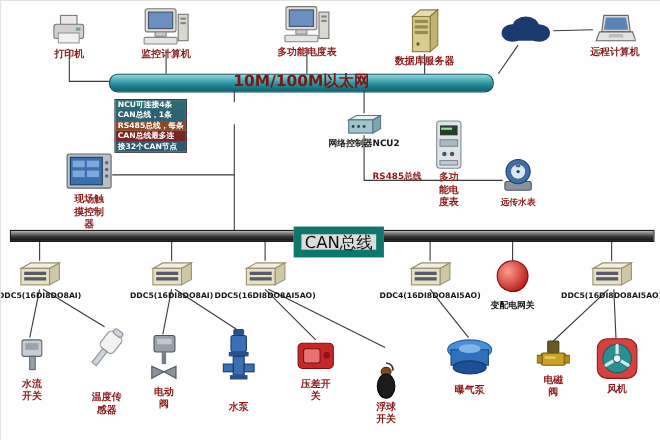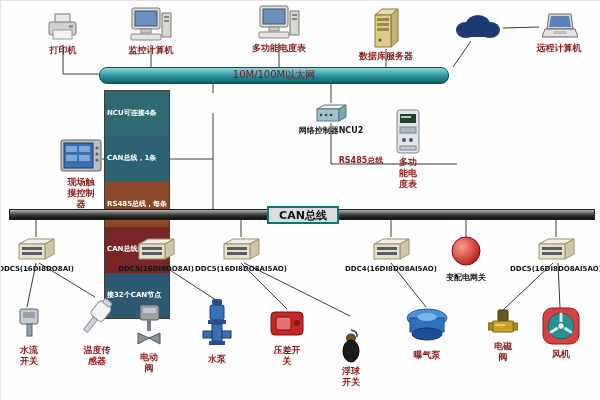--- a/index.html
+++ b/index.html
@@ -7,27 +7,27 @@
   .stage{position:relative;width:600px;height:400px;background:#fefefe;border:1px solid #e3e3e3;overflow:hidden}
   .wires{position:absolute;left:0;top:0}
   .node{position:absolute;display:flex;flex-direction:column;align-items:center}
   .icon{display:block;line-height:0}
   .lbl{font-size:9px;font-weight:bold;color:#8b1a1a;text-align:center;line-height:1.22;margin-top:2px;word-break:break-all}
   .dark{color:#141414}
   .tiny{font-size:7px;white-space:nowrap;color:#141414;margin-top:2px;font-weight:bold;text-align:center}
   .abs{position:absolute}
   .ethbar{position:absolute;left:98px;top:66px;width:348px;height:15px;border-radius:8px;
     background:linear-gradient(#8fd8dc,#2f97a3 50%,#0f5f6e);border:1px solid #0c4e5c;
-    display:flex;align-items:flex-start;justify-content:center;font-size:10px;font-weight:normal;color:#7a1515}
+    display:flex;align-items:flex-end;justify-content:center;font-size:14px;font-weight:bold;color:#7a1515}
   .canbar{position:absolute;left:8px;top:208px;width:584px;height:9px;
     background:linear-gradient(#b5b5b5,#3a3a3a 55%,#101010);border:1px solid #1c1c1c}
-  .canlabel{position:absolute;left:266px;top:205px;width:68px;height:14px;background:#dcdcdc;border:2px solid #0f766e;
-    display:flex;align-items:center;justify-content:center;font-size:11px;font-weight:bold;color:#111}
+  .canlabel{position:absolute;left:266px;top:205px;width:68px;height:14px;background:#dcdcdc;border:7px solid #0f766e;
+    display:flex;align-items:center;justify-content:center;font-size:15px;font-weight:normal;color:#111}
   .notebox{position:absolute;left:103px;top:89px;width:64px;border:1px solid #3c3c3c}
-  .notebox .nrow{font-size:7px;color:#fff;padding:18px 2px;line-height:1.35;white-space:nowrap;overflow:hidden;font-weight:bold}
+  .notebox .nrow{font-size:7px;color:#fff;padding:0 2px;line-height:1.35;white-space:nowrap;overflow:hidden;font-weight:bold}
   .nr0{background:#2d6a72}.nr1{background:#2d6272}.nr2{background:#8a4a2a}.nr3{background:#7a2525}.nr4{background:#2d5a72}
 </style>
 </head>
 <body>
 
 <div class="stage">
 
   <svg class="wires" width="600" height="400">
     <g stroke="#3a3a3a" stroke-width="1" fill="none">
       <path d="M62,44 L62,73 L98,73"></path>
@@ -191,20 +191,32 @@
           <rect x="6" y="7" width="10" height="2" fill="#9fdc9f"></rect>
           <rect x="5" y="18" width="16" height="6" fill="#aab8c2" stroke="#7f8a95"></rect>
           <circle cx="9" cy="31" r="2" fill="#4d5663"></circle>
           <circle cx="16" cy="31" r="2" fill="#4d5663"></circle>
           <rect x="5" y="37" width="16" height="4" fill="#c2cad2" stroke="#7f8a95"></rect>
         </svg>
     </span>
     <span class="lbl" style="width:22px">多功能电度表</span>
   </div>
 
+  <div class="node" style="left:452px;top:142px;width:36px">
+    <span class="icon">
+      <svg width="28" height="34">
+          <rect x="2" y="22" width="24" height="8" rx="2" fill="#8a93a0" stroke="#4e5864"></rect>
+          <circle cx="14" cy="13" r="11" fill="#3f6fa8" stroke="#22406a"></circle>
+          <circle cx="14" cy="13" r="7" fill="#dce8f0" stroke="#41618a"></circle>
+          <circle cx="14" cy="13" r="1.5" fill="#22406a"></circle>
+          <rect x="12" y="7" width="4" height="2" fill="#41618a"></rect>
+        </svg>
+    </span>
+    <span class="lbl" style="font-size:8px">远传水表</span>
+  </div>
 
   <div class="abs lbl" style="left:332px;top:153px;width:56px;font-size:8px">RS485总线</div>
 
   <div class="canbar"></div>
   <div class="canlabel">CAN总线</div>
 
   <div class="node" style="left:-5px;top:236px;width:80px">
     <span class="icon">
       <svg width="40" height="26">
           <polygon points="3,7 12,2 38,2 29,7" fill="#f2efe2" stroke="#99926e"></polygon>
@@ -298,21 +310,21 @@
   <div class="node" style="left:74px;top:296px;width:44px">
     <span class="icon">
       <svg width="36" height="44">
           <g transform="rotate(38 18 20)">
             <rect x="10" y="4" width="15" height="18" rx="4" fill="#f2f2f2" stroke="#8a929a"></rect>
             <rect x="13" y="0" width="9" height="5" rx="2" fill="#cfd4d8" stroke="#8a929a"></rect>
             <rect x="15" y="22" width="5" height="16" fill="#cfd4d8" stroke="#8a929a"></rect>
           </g>
         </svg>
     </span>
-    <span class="lbl" style="width:30px;margin-top:4px">温度传感器</span>
+    <span class="lbl" style="width:30px;margin-top:16px">温度传感器</span>
   </div>
 
   <div class="node" style="left:132px;top:302px;width:32px">
     <span class="icon">
       <svg width="30" height="46">
           <rect x="6" y="2" width="19" height="15" rx="2" fill="#9aa0a8" stroke="#4e555c"></rect>
           <rect x="9" y="5" width="13" height="5" fill="#c3c8ce"></rect>
           <rect x="13" y="17" width="4" height="11" fill="#767d85"></rect>
           <polygon points="4,30 15,35 4,41" fill="#8a9199" stroke="#4e555c"></polygon>
           <polygon points="26,30 15,35 26,41" fill="#8a9199" stroke="#4e555c"></polygon>
@@ -326,21 +338,21 @@
       <svg width="30" height="52">
           <rect x="10" y="0" width="10" height="6" rx="2" fill="#2a4f8f"></rect>
           <rect x="8" y="6" width="14" height="15" rx="2" fill="#3a6fb5" stroke="#1a3a6b"></rect>
           <rect x="6" y="21" width="18" height="4" fill="#2a4f8f"></rect>
           <rect x="10" y="25" width="10" height="17" fill="#3a6fb5" stroke="#1a3a6b"></rect>
           <rect x="1" y="32" width="9" height="7" fill="#3a6fb5" stroke="#1a3a6b"></rect>
           <rect x="20" y="32" width="9" height="7" fill="#3a6fb5" stroke="#1a3a6b"></rect>
           <rect x="7" y="42" width="16" height="4" fill="#2a4f8f"></rect>
         </svg>
     </span>
-    <span class="lbl" style="margin-top:3px">水泵</span>
+    <span class="lbl" style="margin-top:15px">水泵</span>
   </div>
 
   <div class="node" style="left:266px;top:308px;width:40px">
     <span class="icon">
       <svg width="36" height="30">
           <rect x="2" y="3" width="32" height="23" rx="4" fill="#c62828" stroke="#7a1010"></rect>
           <rect x="7" y="8" width="15" height="13" rx="2" fill="#e57373" stroke="#7a1010"></rect>
           <circle cx="28" cy="14" r="3" fill="#8a1515"></circle>
         </svg>
     </span>

